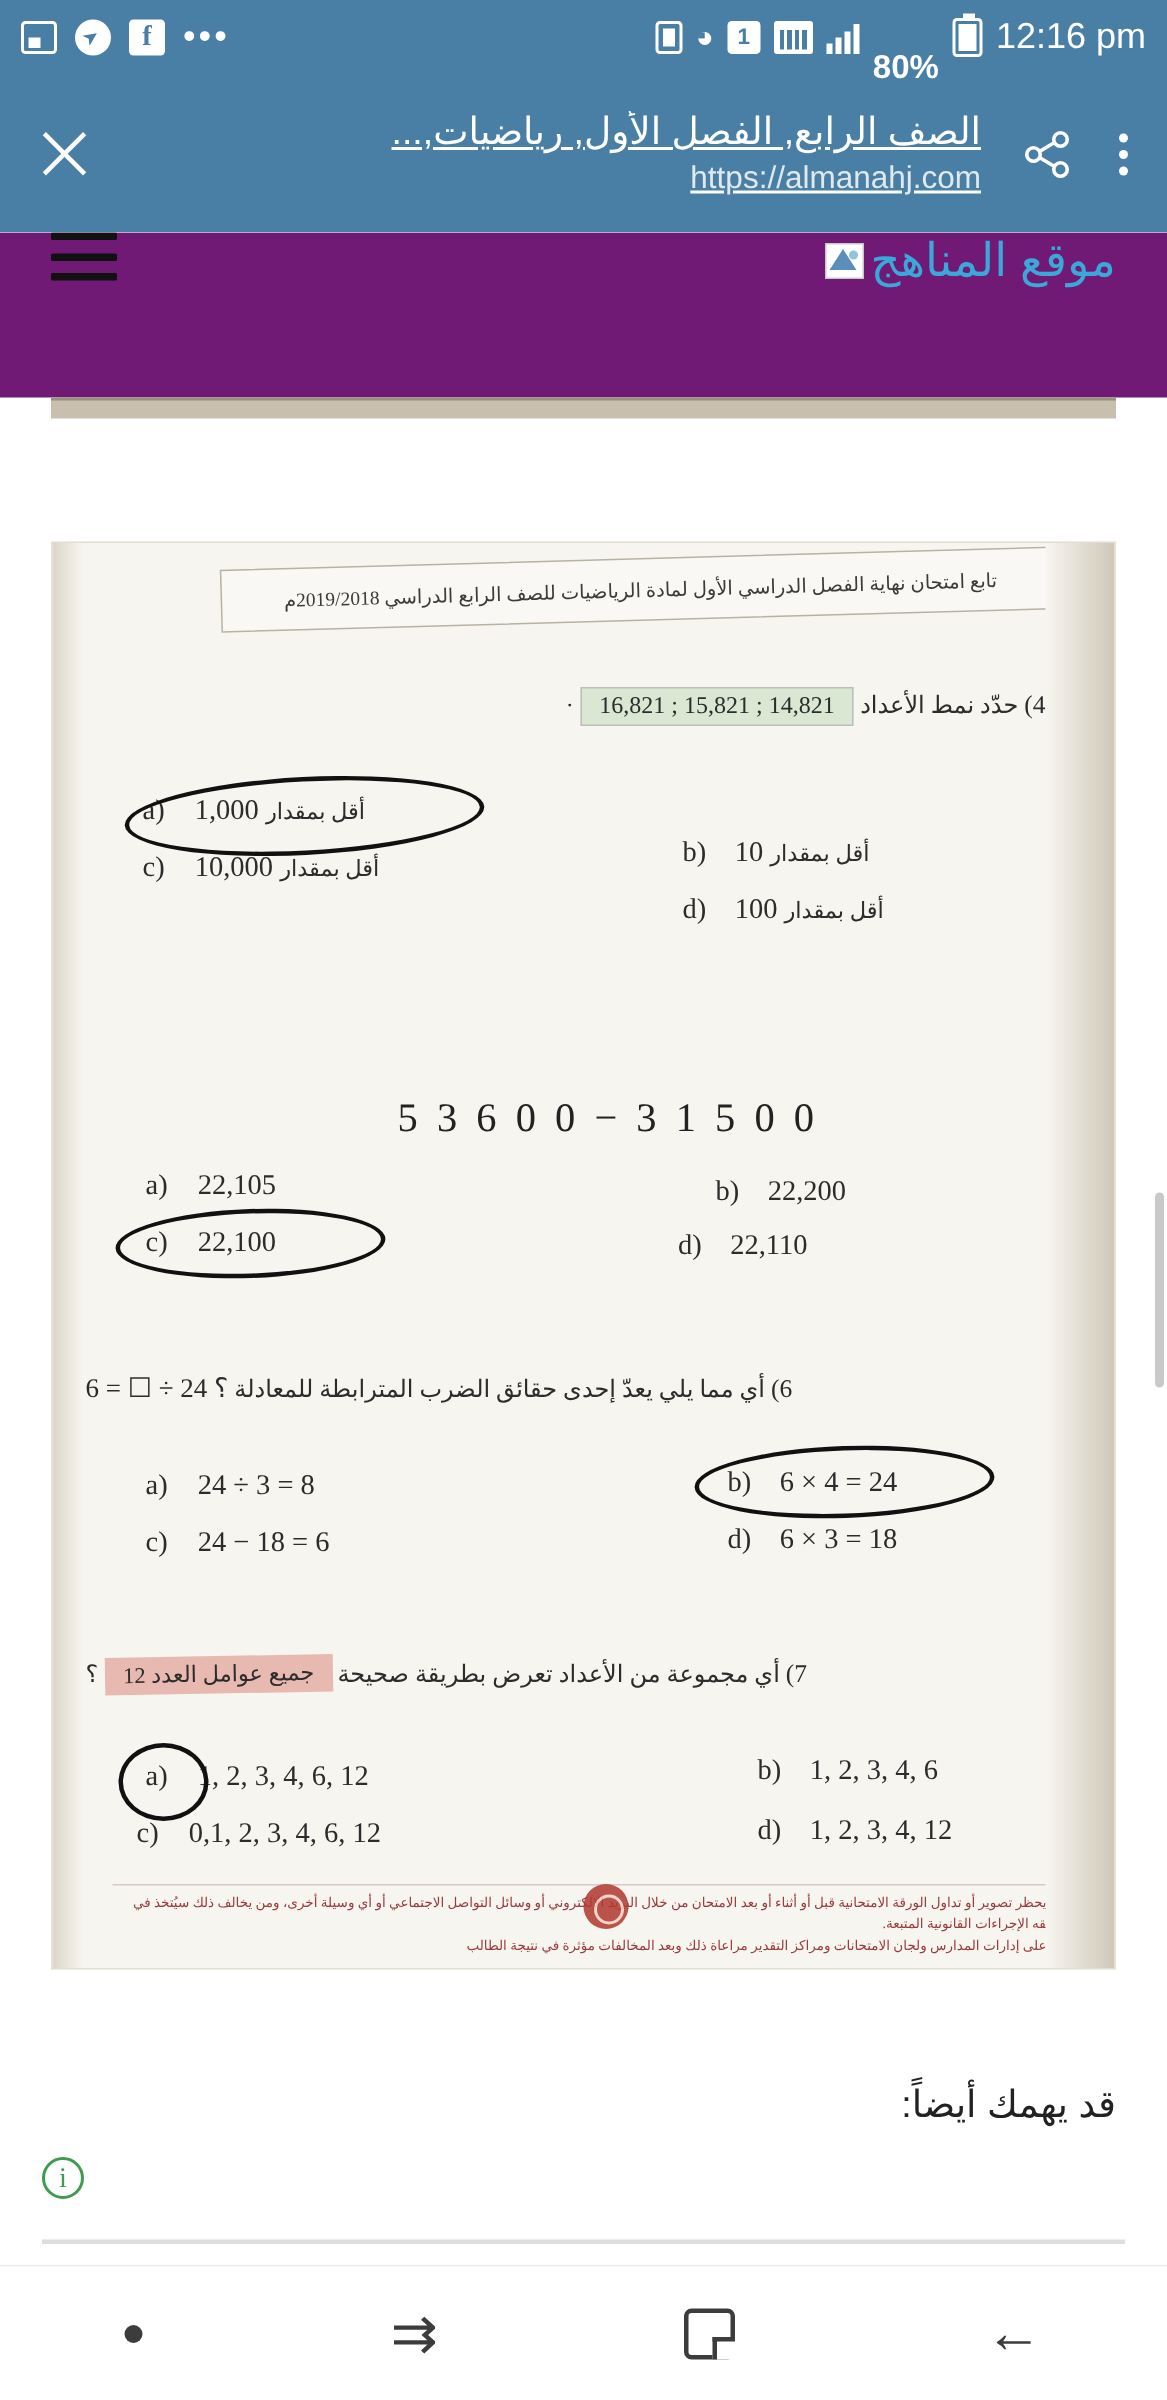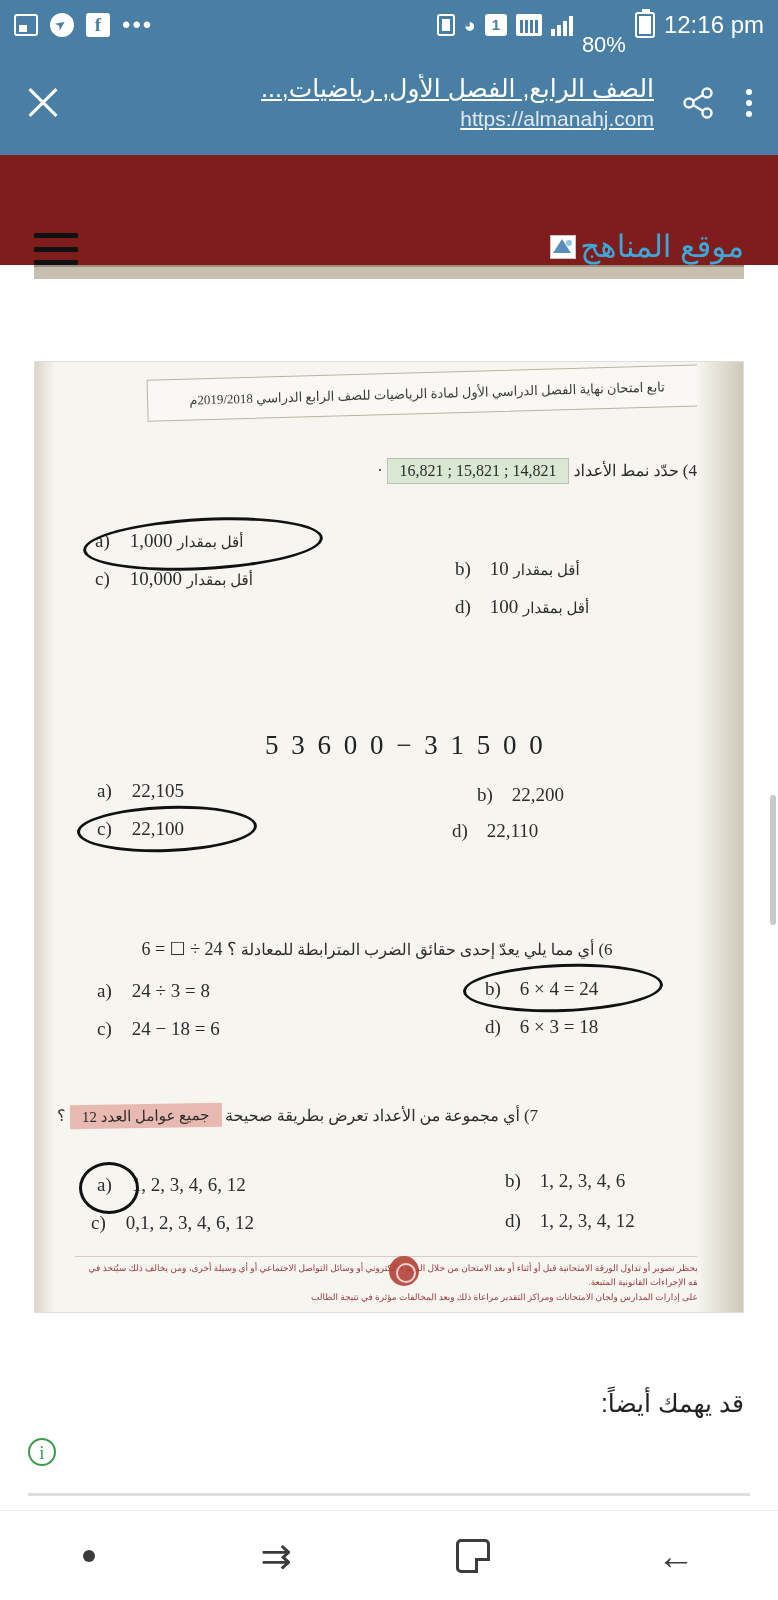--- a/index.html
+++ b/index.html
@@ -17,21 +17,21 @@
     color: #ffffff;
     display: flex;
     align-items: center;
     padding: 0 14px;
     font-size: 22px;
   }
   .sb-left { display: flex; align-items: center; gap: 12px; }
   .sb-right { margin-left: auto; display: flex; align-items: center; gap: 9px; }
   .sb-icon { display: inline-flex; align-items: center; justify-content: center; }
   .dots3 { letter-spacing: 2px; font-size: 24px; line-height: 1; }
-  .battpct { font-size: 22px; font-weight: 400; margin-top: 40px; }
+  .battpct { font-size: 22px; font-weight: 700; margin-top: 40px; }
   .clock { font-size: 24px; }
 
   .sq-icon { width: 24px; height: 22px; border: 2px solid #fff; border-radius: 3px; position: relative; }
   .sq-icon::after { content:""; position:absolute; left:3px; bottom:2px; width:8px; height:7px; background:#fff; }
 
   .fb-icon { width: 24px; height: 24px; background: #fff; color: #4a7fa5; border-radius: 3px;
              font-weight: bold; font-size: 19px; text-align: center; line-height: 24px; font-family: "Liberation Serif", serif;}
 
   .send-icon { width: 24px; height: 24px; border-radius: 50%; background: #fff; position: relative; }
   .send-icon::after { content: "\27A4"; position: absolute; color:#4a7fa5; font-size: 13px; left: 5px; top: 4px; transform: rotate(-35deg);}
@@ -74,21 +74,21 @@
   .tab-title { font-size: 25px; direction: rtl; line-height: 1.15; white-space: nowrap; overflow: hidden;}
   .tab-url { font-size: 21px; color: #dfe9f0; margin-top: 4px; }
   .share-icon { width: 40px; height: 40px; position: relative; margin-right: 22px; flex:0 0 auto;}
   .share-icon svg { display:block; }
   .overflow-dots { display:flex; flex-direction:column; gap:5px; align-items:center; flex:0 0 auto; padding: 0 6px;}
   .overflow-dots span { width:6px;height:6px;border-radius:50%;background:#fff; display:block;}
 
   
   .page { background:#fff; height: calc(1600px - 50px - 105px - 90px); position: relative; overflow: hidden;}
   .sitebar {
-    height: 110px; display:flex; align-items:flex-end; padding: 0 34px; background:#7f1d1d;
+    height: 110px; display:flex; align-items:flex-start; padding: 0 34px; background:#701a75;
   }
   .hamburger { width: 44px; height: 32px; display:flex; flex-direction:column; justify-content:space-between; cursor:pointer;}
   .hamburger span { display:block; height: 5px; background:#111; border-radius: 1px;}
   .sitelogo { margin-left:auto; display:flex; align-items:center; gap:4px; direction: rtl;}
   .sitelogo .logotext { color:#3aa8d8; font-size: 31px; }
   .brokenimg {
     width: 26px; height: 24px; border: 1px solid #c8c8c8; position: relative; background: #fff;
     display:inline-block; vertical-align: middle;
   }
   .brokenimg::before {
@@ -306,21 +306,21 @@
     <div class="circle-ann" style="top:444px; left:42px; width:180px; height:46px; transform: rotate(-2deg);"></div>
     <div class="opt" style="top:422px; left:442px;">
       <span class="lab">b)</span>
       <span>22,200</span>
     </div>
     <div class="opt" style="top:458px; left:417px;">
       <span class="lab">d)</span>
       <span>22,110</span>
     </div>
 
-    <div class="qblock" style="top:552px; right:46px; width:640px; text-align:center;margin-top:24px;">
+    <div class="qblock" style="top:552px; right:46px; width:640px; text-align:left;">
       <span class="qnum">6)</span>
       <span class="qtext">أي مما يلي يعدّ إحدى حقائق الضرب المترابطة للمعادلة</span>
       <span style="font-size:18px; direction:ltr; display:inline-block;">6  =  ☐  ÷  24 ؟</span>
     </div>
     <div class="opt" style="top:618px; left:62px;">
       <span class="lab">a)</span>
       <span>24 ÷ 3 = 8</span>
     </div>
     <div class="opt" style="top:656px; left:62px;">
       <span class="lab">c)</span>

